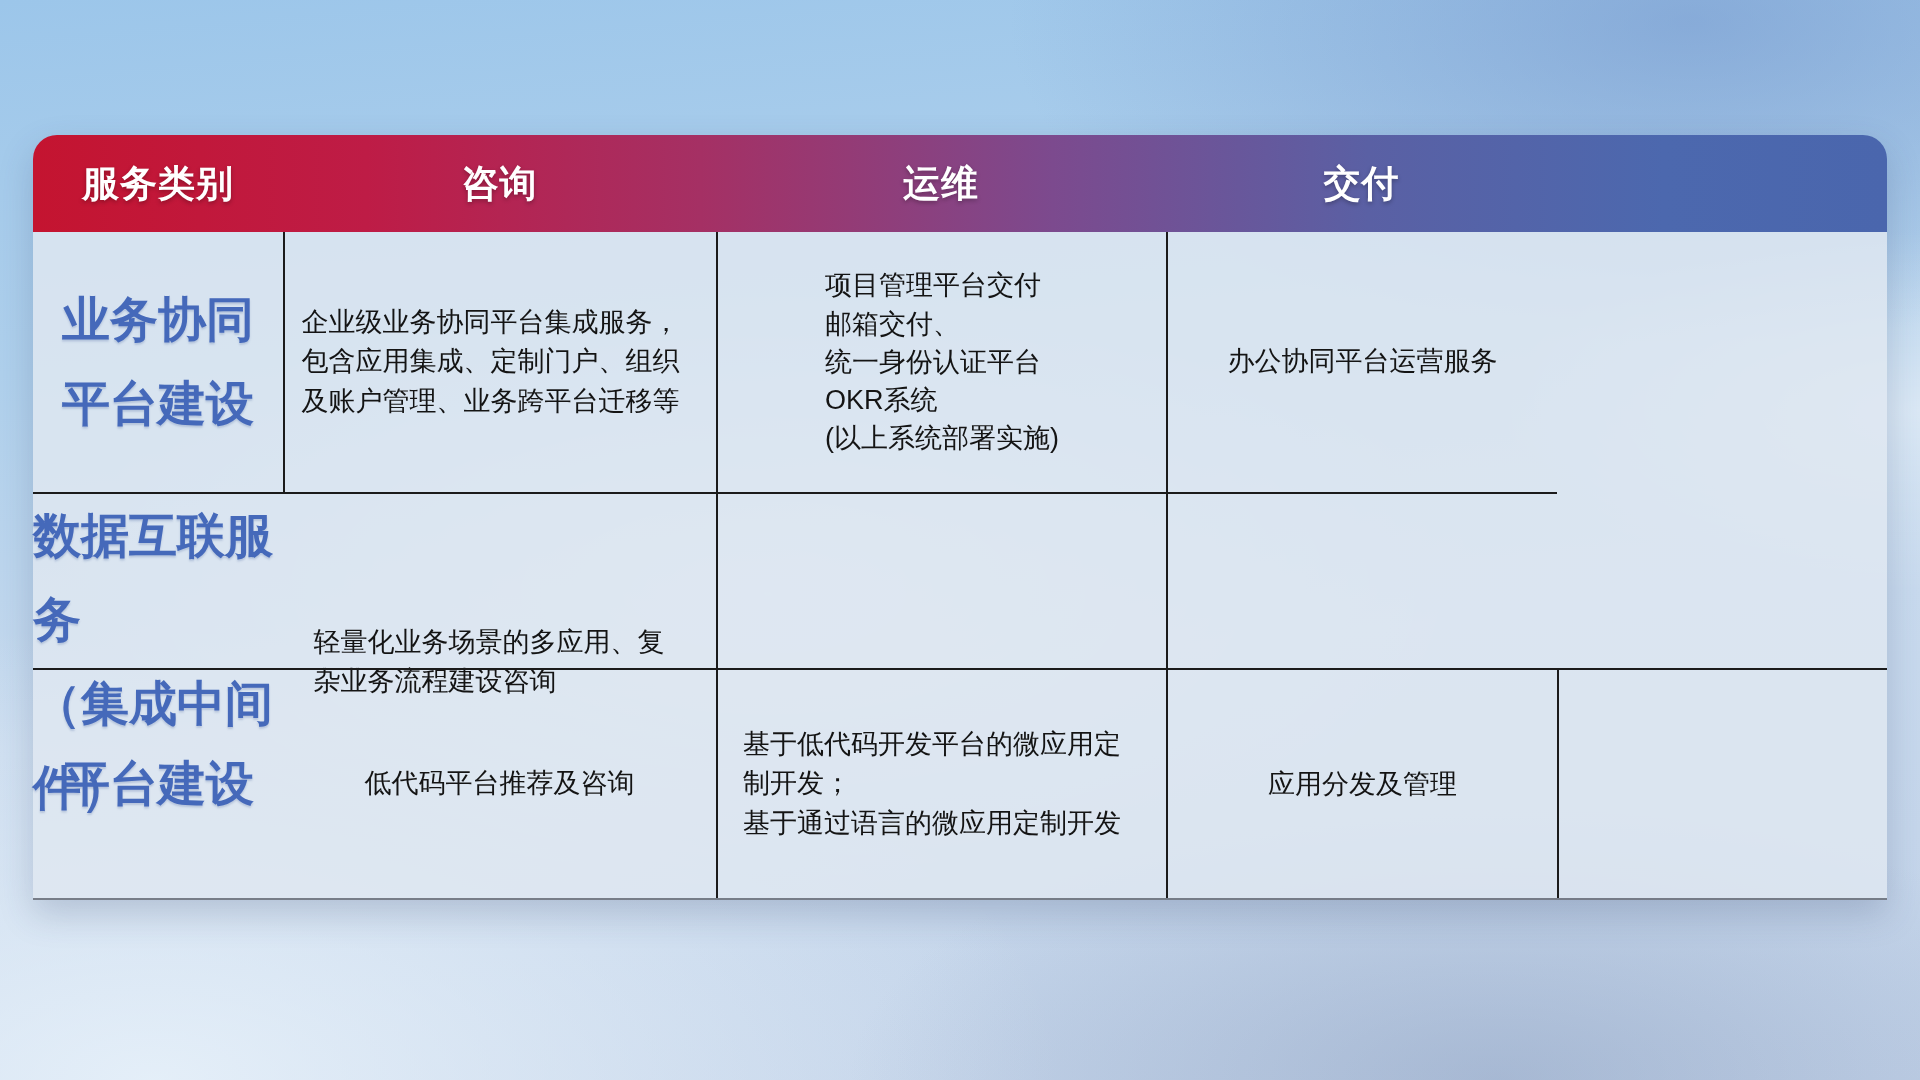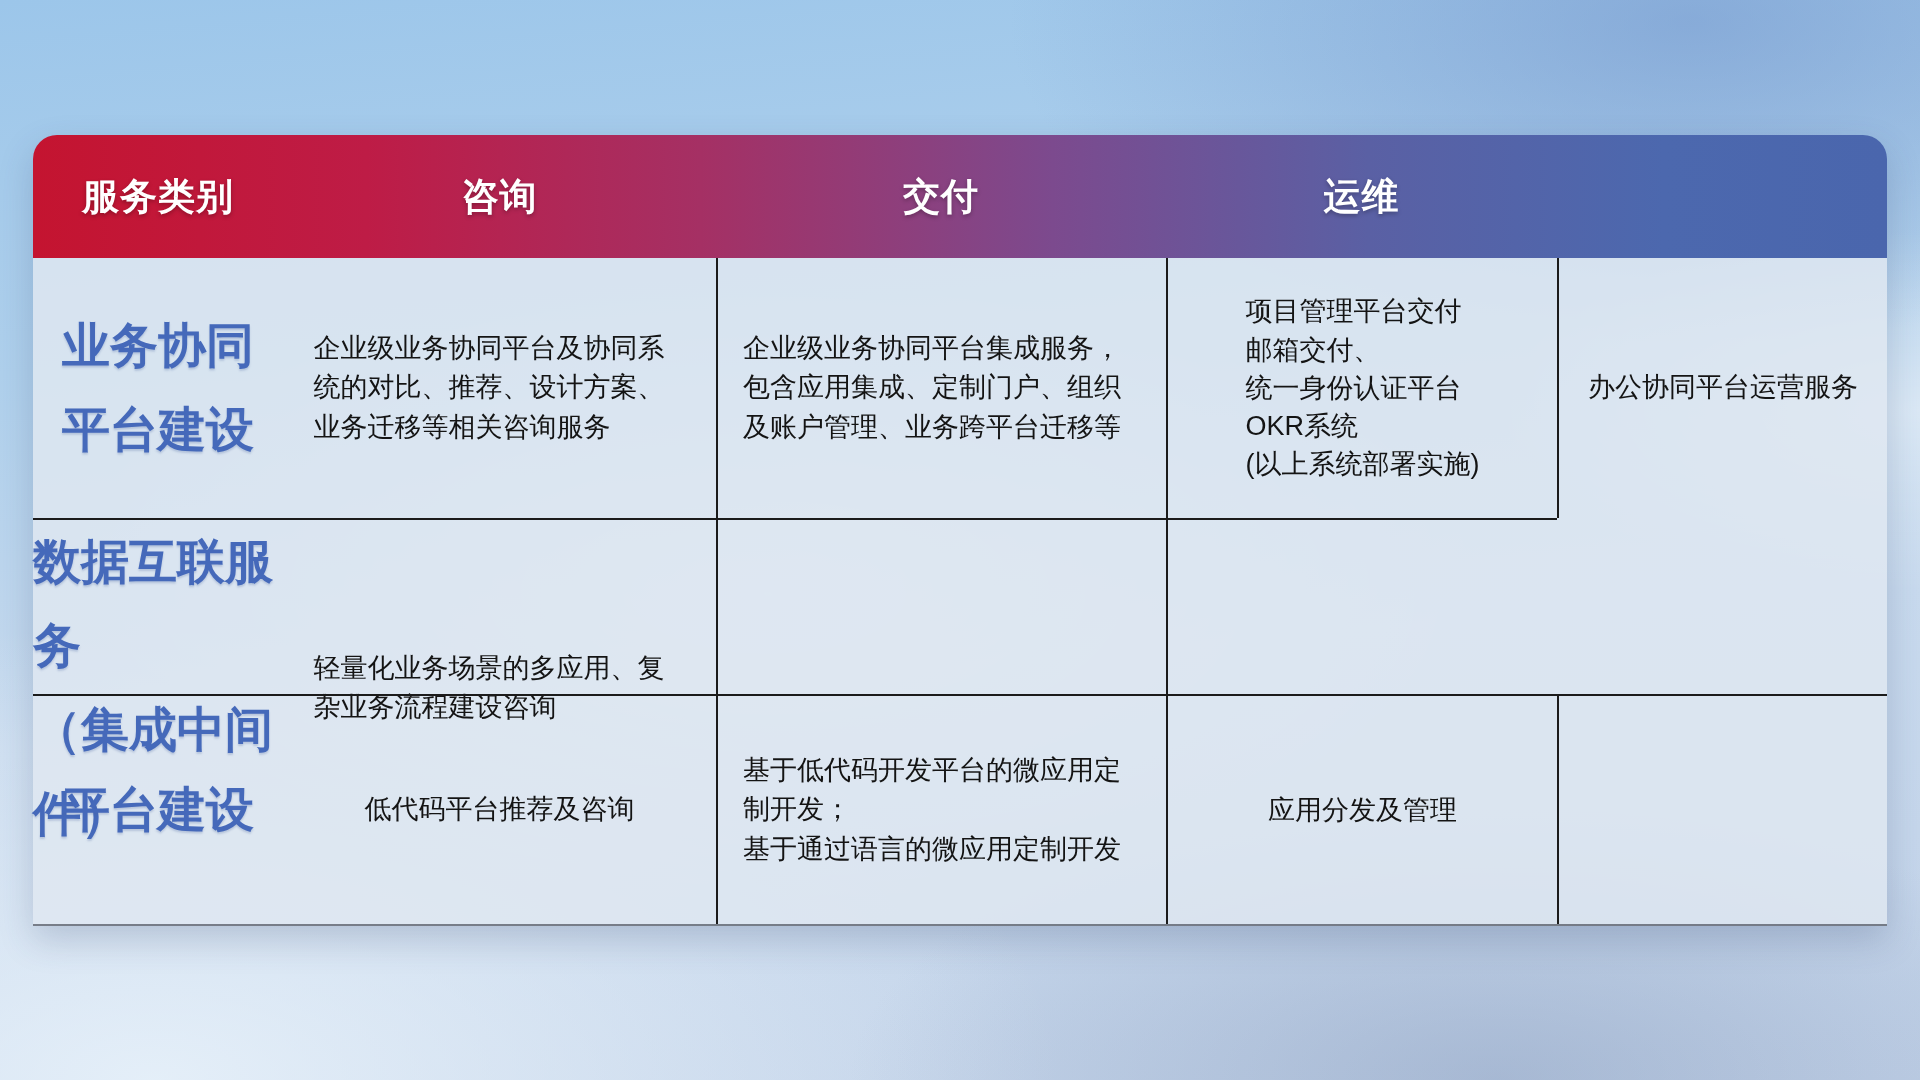--- a/index.html
+++ b/index.html
@@ -14,21 +14,21 @@
       radial-gradient(1200px 520px at 40% 55%, rgba(255,255,255,0.40), rgba(255,255,255,0) 60%),
       linear-gradient(175deg, #9CC6EA 0%, #AFD0EC 30%, #C8DAEE 60%, #C2D2E8 100%);
   }
   .svc-table{
     position:absolute; left:33px; top:135px; width:1854px;
     box-shadow:0 14px 34px rgba(50,70,110,0.22);
     border-radius:24px 24px 0 0;
   }
   .thead{
     display:grid; grid-template-columns:250px 433px 450px 391px 330px;
-    height:123px; border-radius:24px 24px 0 0;
+    height:97px; border-radius:24px 24px 0 0;
     background:linear-gradient(90deg,
       #C41430 0%, #BE1C46 18%, #A53064 36%, #7C4A8E 55%,
       #5A60A4 72%, #4C68AE 88%, #4A66AD 100%);
   }
   .th{
     display:flex; align-items:center; justify-content:center;
     color:#FFFFFF; font-size:37px; font-weight:700; letter-spacing:1px;
     text-shadow:0 2px 4px rgba(0,0,0,0.28);
   }
   .tbody{
@@ -56,29 +56,28 @@
     text-shadow:0 2px 2px rgba(70,100,160,0.25);
   }
 </style>
 </head>
 <body>
 
 <div class="svc-table">
   <div class="thead">
     <div class="th c1">服务类别</div>
     <div class="th c2">咨询</div>
+    <div class="th c5">运维</div>
     <div class="th c4">交付</div>
-    <div class="th c5">运维</div>
   </div>
 
   <div class="tbody">
     <div class="tr r1">
       <div class="td c1 cat">业务协同
 平台建设</div>
-      <div class="td c2"><div class="inner">企业级业务协同平台及协同系统的对比、推荐、设计方案、业务迁移等相关咨询服务</div></div>
       <div class="td c3"><div class="inner">企业级业务协同平台集成服务，包含应用集成、定制门户、组织及账户管理、业务跨平台迁移等</div></div>
       <div class="td c4"><div class="inner">项目管理平台交付
 邮箱交付、
 统一身份认证平台
 OKR系统
 (以上系统部署实施)</div></div>
       <div class="td c5"><div class="inner">办公协同平台运营服务</div></div>
     </div>
 
     <div class="tr r2">

